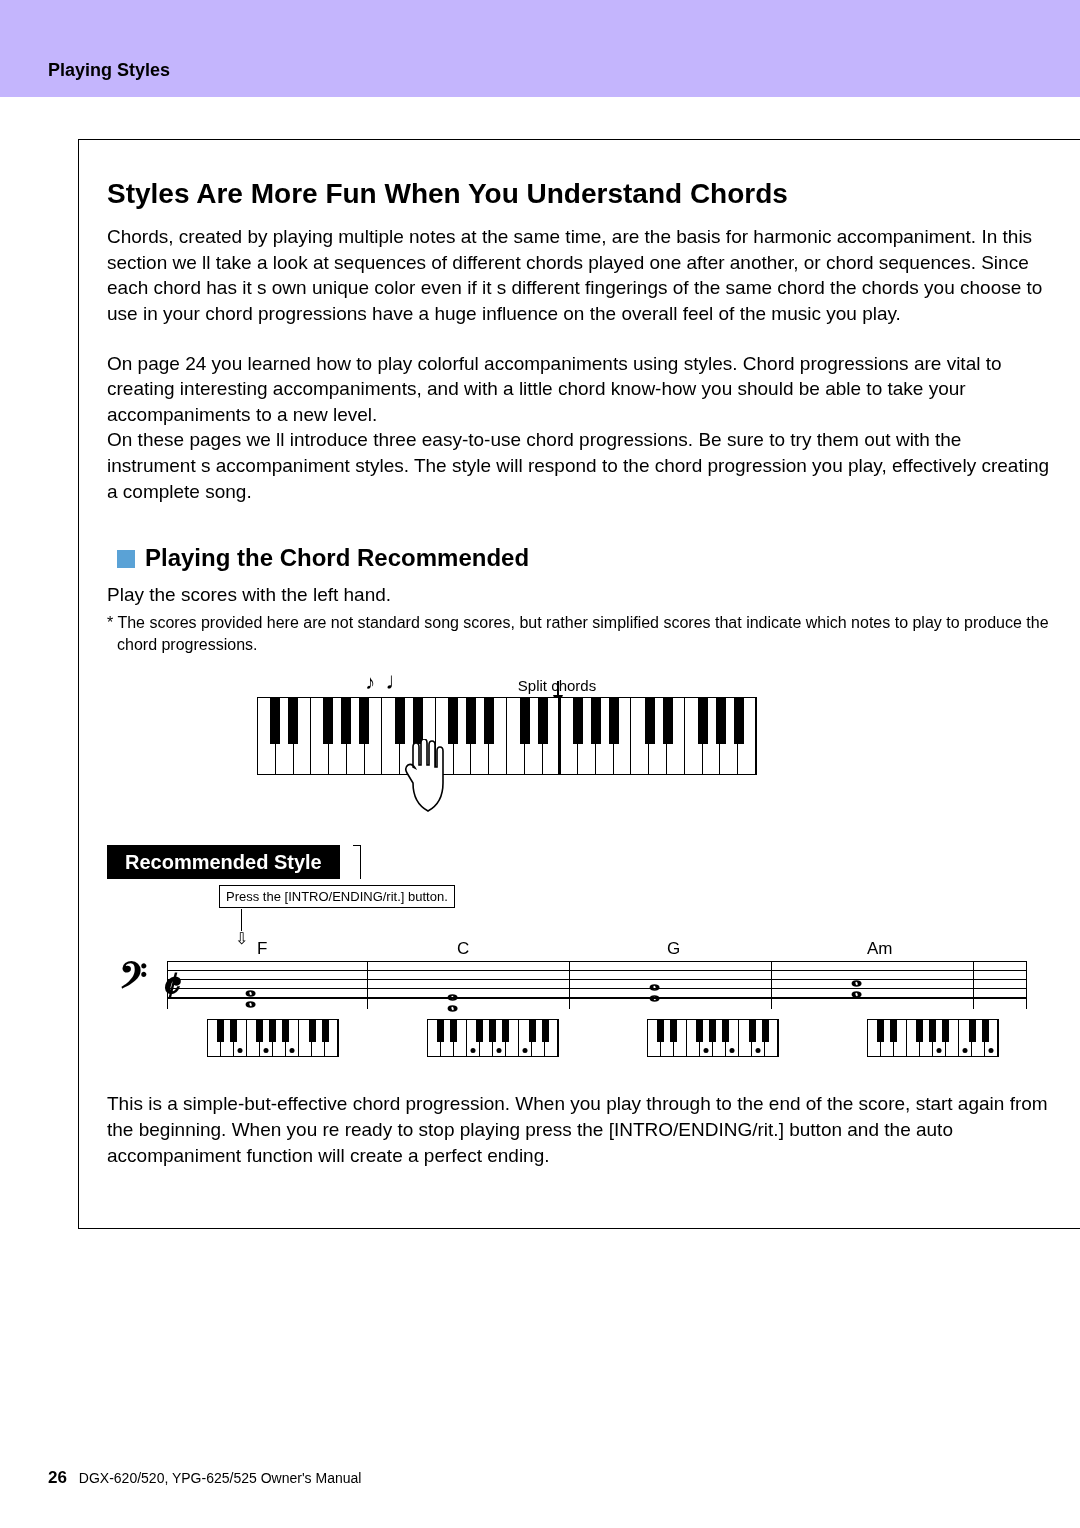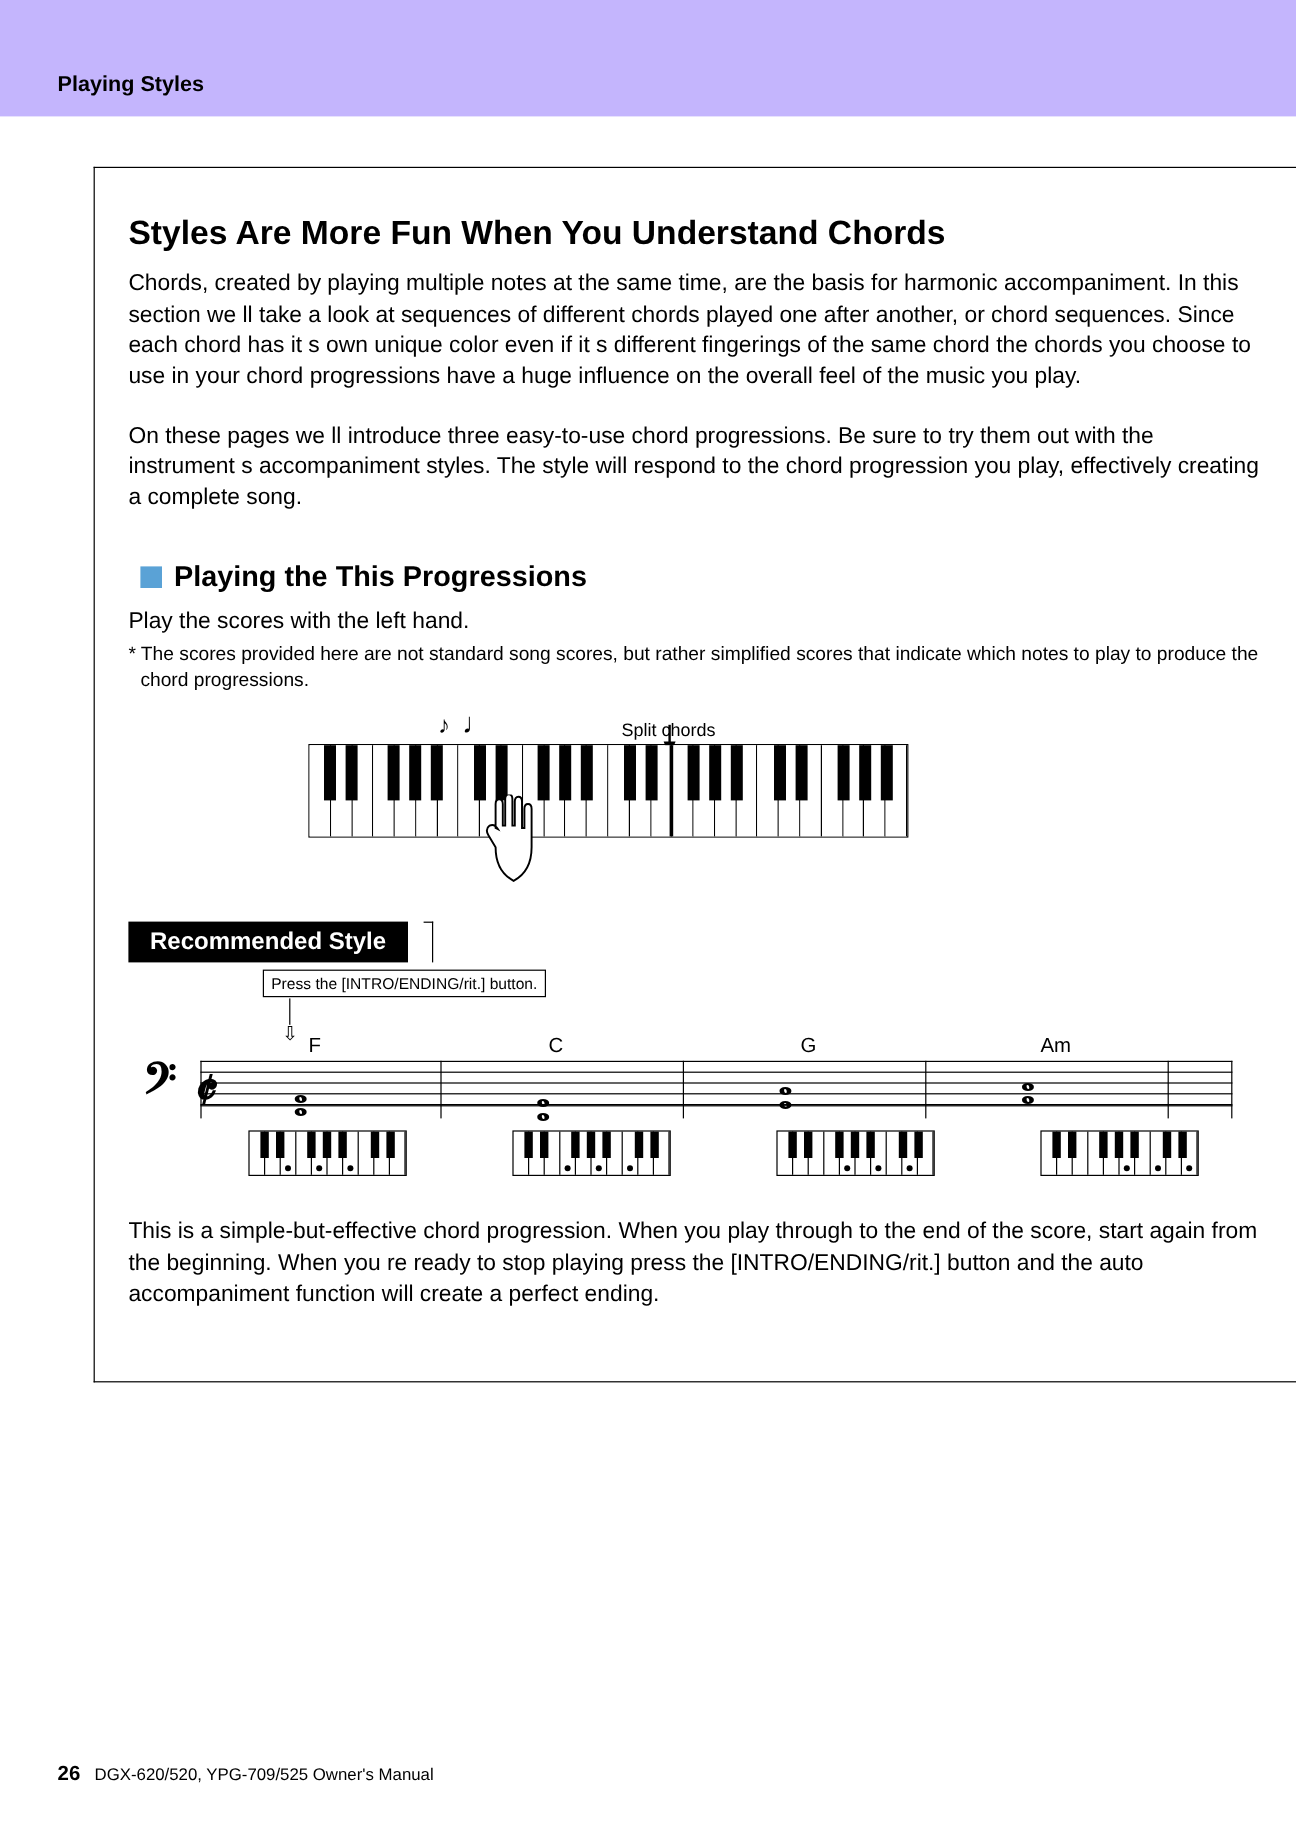--- a/index.html
+++ b/index.html
@@ -140,24 +140,25 @@
 <body>
 
 <div class="header-band">
   <div class="header-label">Playing Styles</div>
 </div>
 
 <div class="content-box">
   <h1 class="styles-title">Styles Are More Fun When You Understand Chords</h1>
 
   <p class="para">Chords, created by playing multiple notes at the same time, are the basis for harmonic accompaniment. In this section we ll take a look at sequences of different chords played one after another, or  chord sequences.  Since each chord has it s own unique  color  even if it s different ﬁngerings of the same chord the chords you choose to use in your chord progressions have a huge inﬂuence on the overall feel of the music you play.</p>
+  <p class="para para-nogap">On page 24 you learned how to play colorful accompaniments using styles. Chord progressions are vital to creating interesting accompaniments, and with a little chord know-how you should be able to take your accompaniments to a new level.</p>
   <p class="para">On these pages we ll introduce three easy-to-use chord progressions. Be sure to try them out with the instrument s accompaniment styles. The style will respond to the chord progression you play, effectively creating a complete song.</p>
 
   <h2 class="subtitle">
-    <span class="blue-square"></span><span>Playing the This Progressions</span>
+    <span class="blue-square"></span><span>Playing the Chord Recommended</span>
   </h2>
   <p class="subpara">Play the scores with the left hand.</p>
   <p class="fine">* The scores provided here are not standard song scores, but rather simpliﬁed scores that indicate which notes to play to produce the chord progressions.</p>
 
   <div class="keyboard-wrap">
     <div class="split-label">Split chords</div>
     <div class="arrow-line"></div>
     <div class="arrow-down"></div>
     <span class="kbd-note1">♪</span>
     <span class="kbd-note2">♩</span>
@@ -377,14 +378,14 @@
           <div class="mb" style="left:114px"></div>
       </div>
     </div>
   </div>
 
   <p class="closing-para">This is a simple-but-effective chord progression. When you play through to the end of the score, start again from the beginning. When you re ready to stop playing press the [INTRO/ENDING/rit.] button and the auto accompaniment function will create a perfect ending.</p>
 </div>
 
 <div class="footer">
   <b>26</b>
-  <span>DGX-620/520, YPG-709/525  Owner's Manual</span>
+  <span>DGX-620/520, YPG-625/525  Owner's Manual</span>
 </div>
 
 </body></html>

